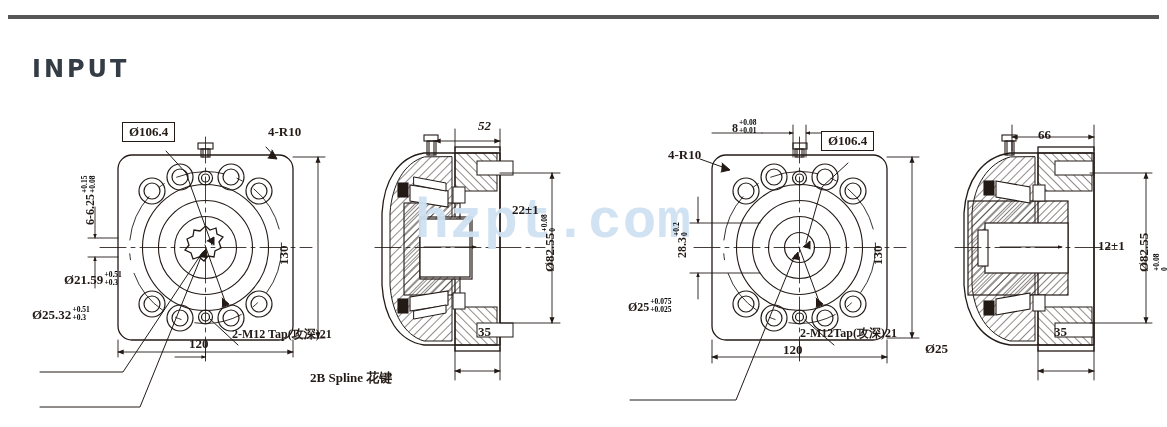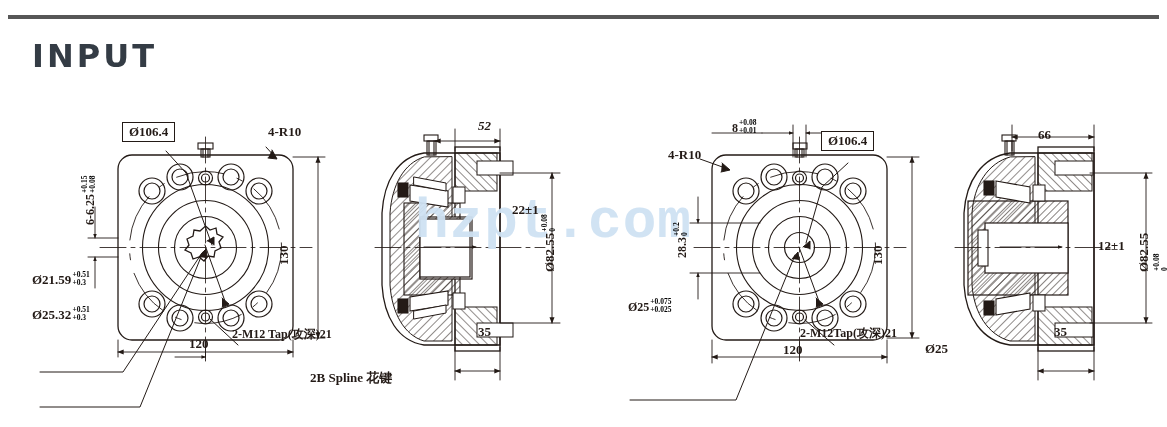--- a/index.html
+++ b/index.html
@@ -16,23 +16,23 @@
 
   
   #header-rule {
     position: absolute;
     left: 8px; top: 15px;
     width: 1151px; height: 4px;
     background: #575757;
   }
   #page-title {
     position: absolute;
-    left: 32px; top: 36px;
+    left: 32px; top: 49px;
     font-family: "DejaVu Sans", "Liberation Sans", sans-serif;
-    font-size: 32px;
+    font-size: 24px;
     font-weight: bold;
     letter-spacing: 3px;
     color: #343c45;
     line-height: 40px;
   }
 
   
   #drawing-canvas {
     position: absolute;
     left: 0; top: 95px;
@@ -440,21 +440,21 @@
 
 <div class="lbl s13" style="left:189px; top:337px;">120</div>
 
 <div class="lbl s12" style="left:232px; top:322px;margin-top:6px;">2-M12 Tap(攻深)21</div>
 
 <div class="rot90" style="position:absolute; left:80px; top:225px;">
   <span class="lbl s12" style="position:static;">6-6.25</span><span class="tolgrp"><span class="hi">+0.15</span><span class="lo">+0.08</span></span>
 </div>
 
 <div style="position:absolute; left:32px; top:270px;">
-  <span class="lbl s13" style="position:static;">Ø21.59</span><span class="tolgrp"><span class="hi">+0.51</span><span class="lo">+0.3</span></span>
+  <span class="lbl s13" style="position:static;margin-left:32px;">Ø21.59</span><span class="tolgrp"><span class="hi">+0.51</span><span class="lo">+0.3</span></span>
 </div>
 
 <div style="position:absolute; left:32px; top:305px;">
   <span class="lbl s13" style="position:static;font-family:Liberation Serif, serif;">Ø25.32</span><span class="tolgrp"><span class="hi">+0.51</span><span class="lo">+0.3</span></span>
 </div>
 
 <div class="caption" style="left:310px; top:369px;">2B Spline 花键</div>
 
 <div class="lbl s13" style="left:478px; top:119px;font-style:italic;">52</div>
 

